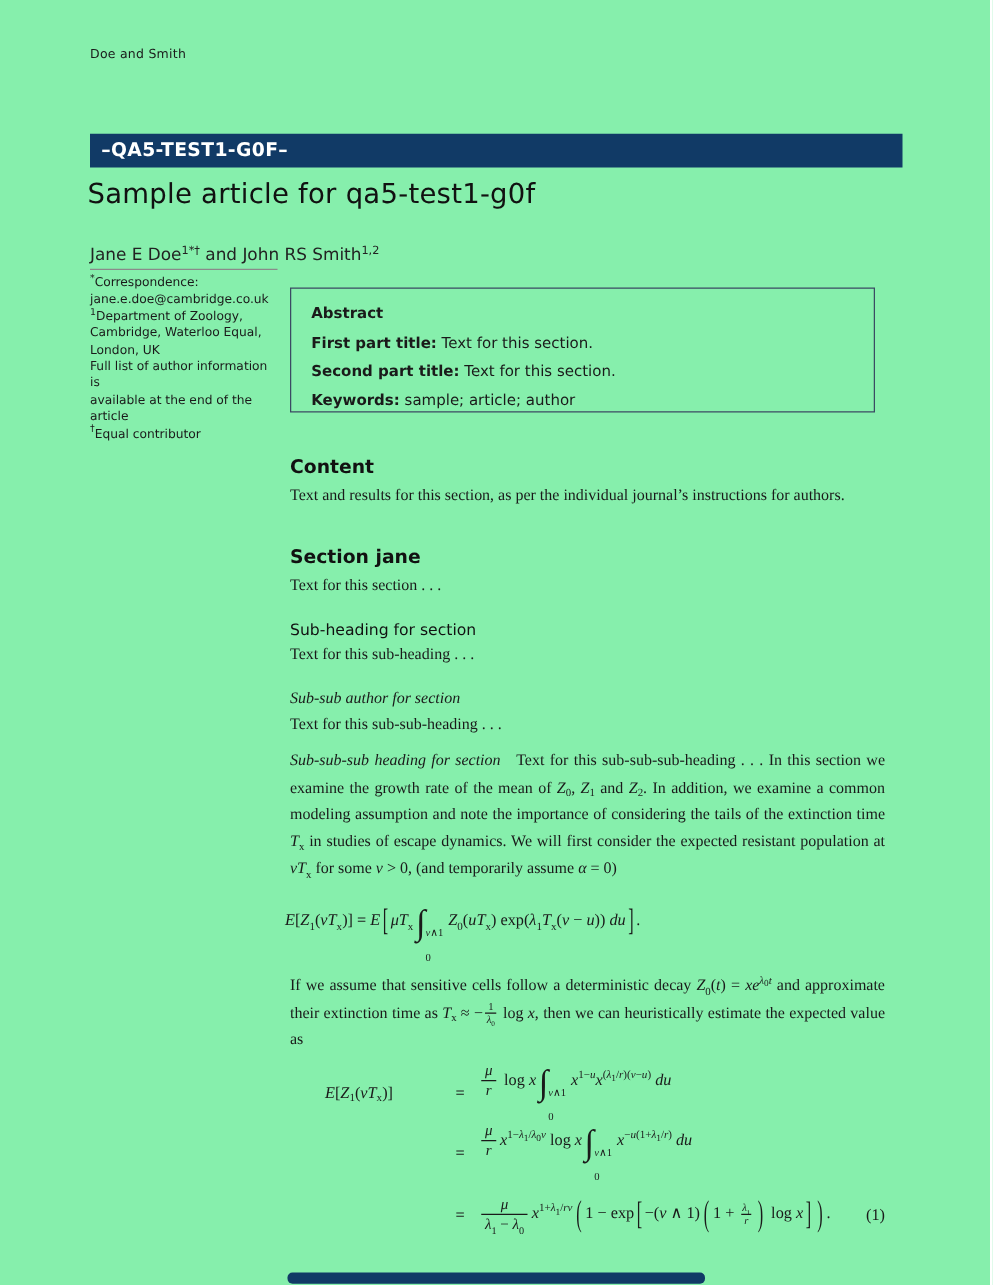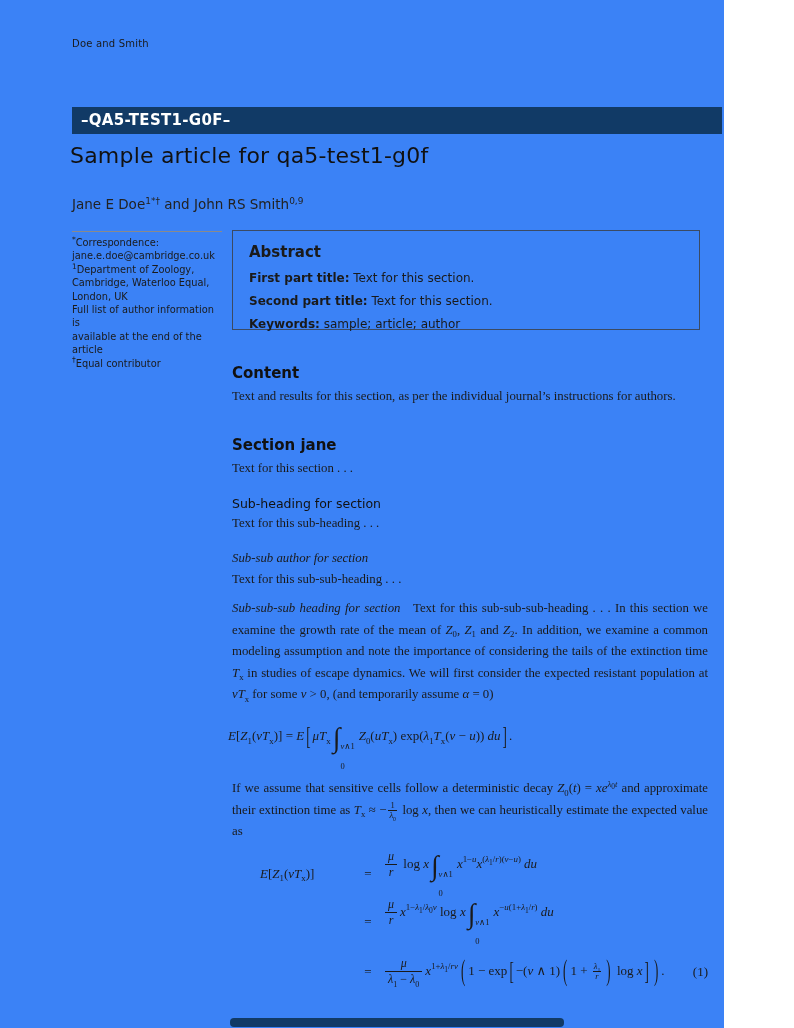--- a/index.html
+++ b/index.html
@@ -1,34 +1,34 @@
 <!DOCTYPE html>
 <html><head>
 <meta charset="utf-8">
 <style>
   html,body{margin:0;padding:0;background:#ffffff;}
-  #page{position:relative;width:724px;height:1028px;background:#3b82f6;overflow:hidden;
+  #page{position:relative;width:792px;height:1028px;background:#86efac;overflow:hidden;
         font-family:"Liberation Serif",serif;color:#1a1a1a;}
   .sans{font-family:"DejaVu Sans","Liberation Sans",sans-serif;}
 
   #running-header{position:absolute;left:72px;top:38px;font-size:10px;letter-spacing:.2px;}
   #banner{position:absolute;left:72px;top:107px;width:650px;height:27px;background:#113a66;
           color:#ffffff;font-weight:bold;font-size:15px;line-height:27px;padding-left:9px;
           box-sizing:border-box;letter-spacing:.3px;}
   #title{position:absolute;left:70px;top:143px;font-size:22px;color:#111;letter-spacing:.2px;}
   #authors{position:absolute;left:72px;top:196px;font-size:13.5px;color:#222;}
   #authors sup{font-size:9px;}
 
-  #sidebar{position:absolute;left:72px;top:231px;width:152px;font-size:9.8px;line-height:13.4px;color:#1a1a1a;}
+  #sidebar{position:absolute;left:72px;top:215px;width:152px;font-size:9.8px;line-height:13.4px;color:#1a1a1a;}
   #sidebar-rule{border-top:1px solid #8a8a8a;margin-bottom:4px;width:150px;}
   #sidebar sup{font-size:7.5px;}
 
   #abstract-box{position:absolute;left:232px;top:230px;width:468px;height:100px;box-sizing:border-box;
                 border:1px solid #3b4a63;padding:12px 16px;}
-  #abstract-heading{font-size:15px;font-weight:bold;margin-bottom:10px;}
+  #abstract-heading{font-size:12px;font-weight:bold;margin-bottom:10px;}
   .ab-row{font-size:12px;margin-bottom:9px;}
   .ab-label{font-weight:bold;}
 
   .col{left:232px;width:476px;position:absolute;}
   .h1{font-family:"DejaVu Sans","Liberation Sans",sans-serif;font-weight:bold;font-size:15px;color:#111;}
   .h2{font-family:"DejaVu Sans","Liberation Sans",sans-serif;font-size:12.5px;color:#111;}
   .h3{font-style:italic;font-size:12.8px;}
   .body-text{font-size:12.8px;line-height:21.5px;text-align:justify;}
   .runin{font-style:italic;}
 
@@ -66,21 +66,21 @@
 <div id="page">
 
   <div id="running-header" class="sans">Doe and Smith</div>
 
   <div id="banner" class="sans">
     <span>–QA5-TEST1-G0F–</span>
   </div>
 
   <div id="title" class="sans">Sample article for qa5-test1-g0f</div>
 
-  <div id="authors" class="sans">Jane E Doe<sup>1*†</sup> and John RS Smith<sup>0,9</sup></div>
+  <div id="authors" class="sans">Jane E Doe<sup>1*†</sup> and John RS Smith<sup>1,2</sup></div>
 
   <div id="sidebar" class="sans">
     <div id="sidebar-rule"></div>
     <div><sup>*</sup>Correspondence:</div>
     <div>jane.e.doe@cambridge.co.uk</div>
     <div><sup>1</sup>Department of Zoology,</div>
     <div>Cambridge, Waterloo Equal,</div>
     <div>London, UK</div>
     <div>Full list of author information is</div>
     <div>available at the end of the article</div>

